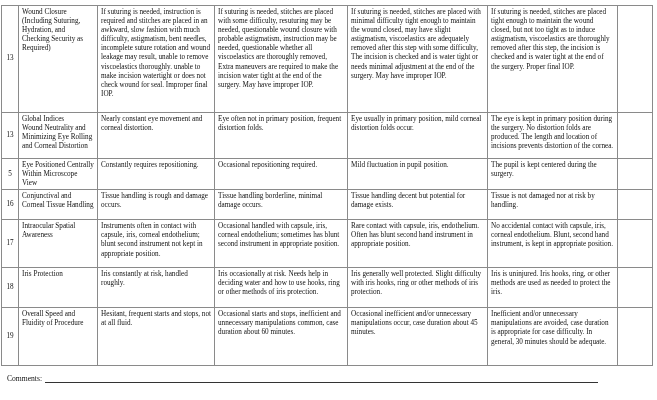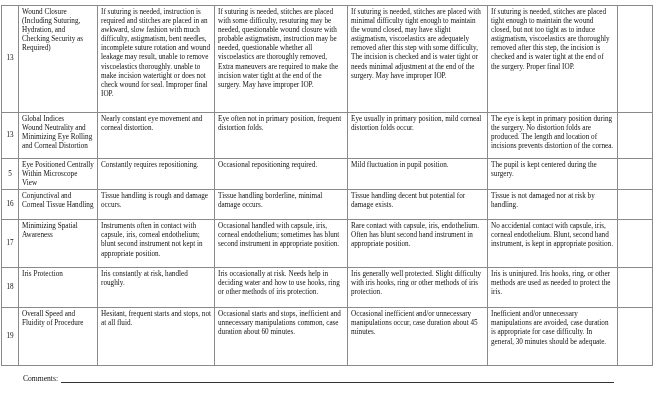--- a/index.html
+++ b/index.html
@@ -31,21 +31,21 @@
     col.c-4 { width: 130px; }
     col.c-score { width: 35px; }
     tr.r13 { height: 107px; }
     tr.r14 { height: 46px; }
     tr.r15 { height: 30px; }
     tr.r16 { height: 30px; }
     tr.r17 { height: 48px; }
     tr.r18 { height: 40px; }
     tr.r19 { height: 58px; }
     .comments {
-      position: absolute; left: 23px; top: 374px;
+      position: absolute; left: 7px; top: 374px;
       font-size: 7.6px; display: flex; align-items: flex-end;
     }
     .comments .line {
       display: inline-block; width: 553px; border-bottom: 1px solid #333;
       margin-left: 3px; height: 8px;
     }
   </style>
 </head>
 <body>
 
@@ -91,21 +91,21 @@
       <td class="num">16</td>
       <td class="crit"><span>Conjunctival and Corneal Tissue Handling</span></td>
       <td>Tissue handling is rough and damage occurs.</td>
       <td>Tissue handling borderline, minimal damage occurs.</td>
       <td>Tissue handling decent but potential for damage exists.</td>
       <td>Tissue is not damaged nor at risk by handling.</td>
       <td></td>
     </tr>
     <tr class="r17">
       <td class="num">17</td>
-      <td class="crit"><span>Minimizing Spatial Awareness</span></td>
+      <td class="crit"><span>Intraocular Spatial Awareness</span></td>
       <td>Instruments often in contact with capsule, iris, corneal endothelium; blunt second instrument not kept in appropriate position.</td>
       <td>Occasional handled with capsule, iris, corneal endothelium; sometimes has blunt second instrument in appropriate position.</td>
       <td>Rare contact with capsule, iris, endothelium. Often has blunt second hand instrument in appropriate position.</td>
       <td>No accidental contact with capsule, iris, corneal endothelium. Blunt, second hand instrument, is kept in appropriate position.</td>
       <td></td>
     </tr>
     <tr class="r18">
       <td class="num">18</td>
       <td class="crit"><span>Iris Protection</span></td>
       <td>Iris constantly at risk, handled roughly.</td>

